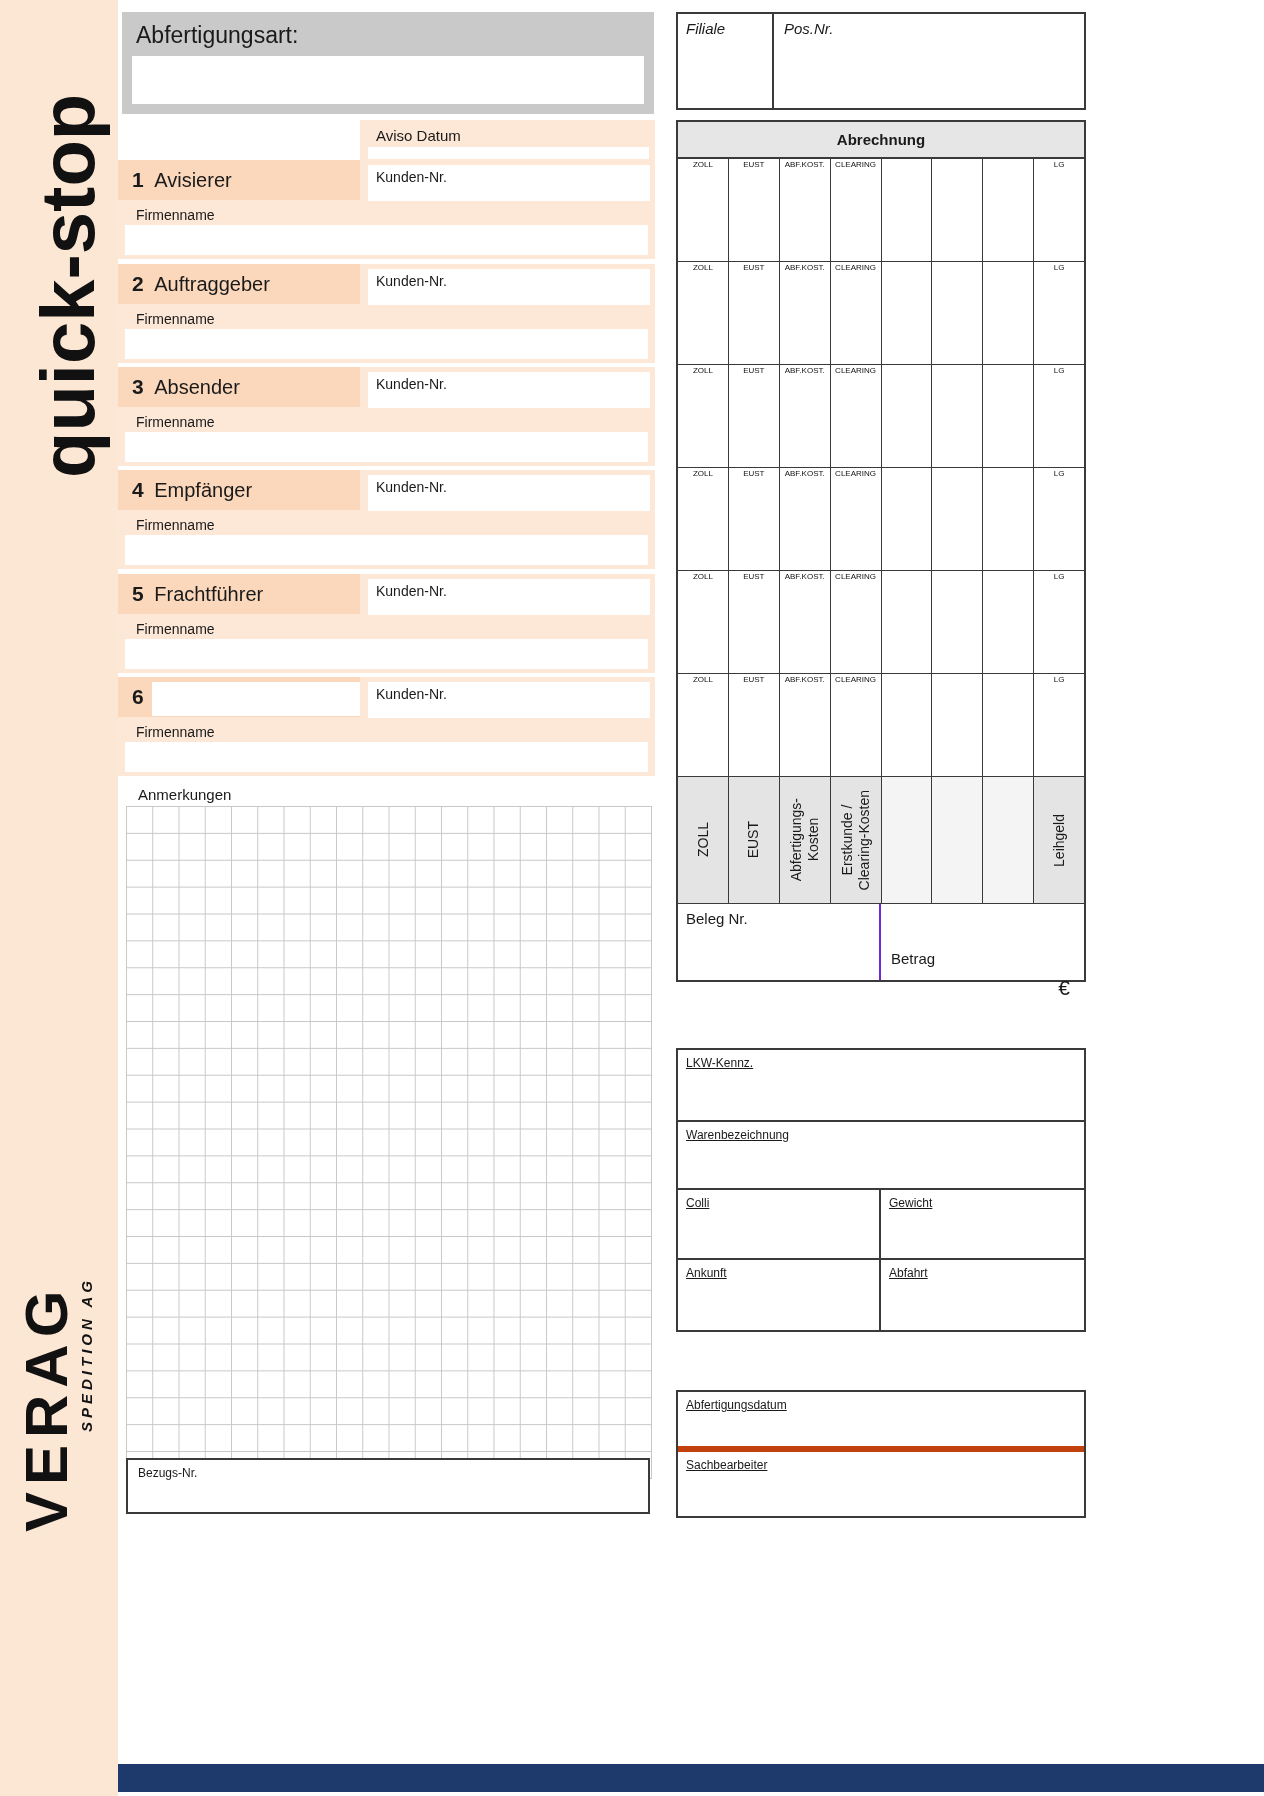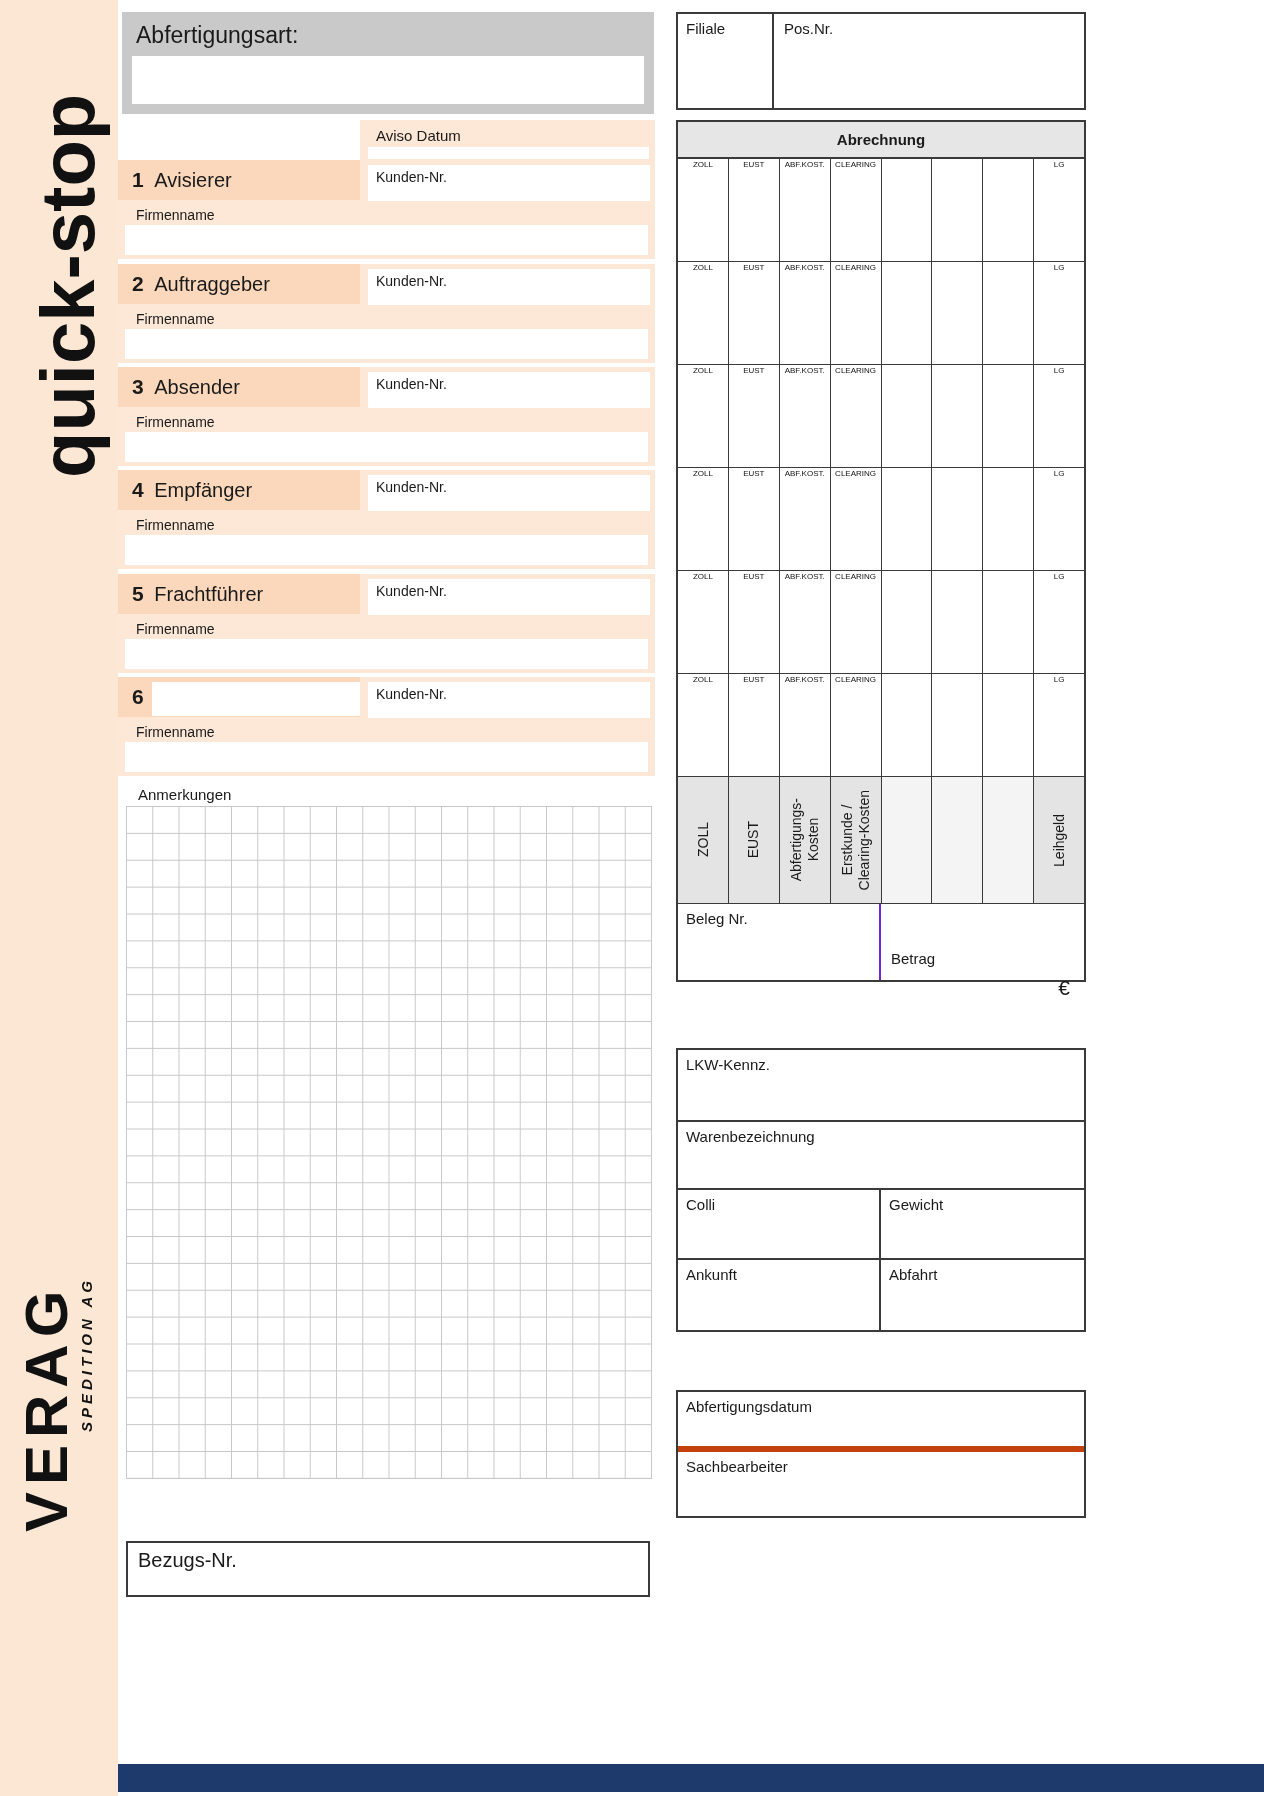--- a/index.html
+++ b/index.html
@@ -14,21 +14,21 @@
         transform-origin:0 0;font-size:60px;font-weight:800;letter-spacing:7px;white-space:nowrap;color:#111;}
   .brand-verag-sub{position:absolute;left:78px;top:1432px;transform:rotate(-90deg);
         transform-origin:0 0;font-size:15px;font-weight:700;font-style:italic;letter-spacing:4px;white-space:nowrap;color:#111;}
   .navy-bar{position:absolute;left:118px;right:0;bottom:4px;height:28px;background:#1e3a6d;}
 
   
   .abfart-box{position:absolute;left:122px;top:12px;width:532px;height:102px;background:#c9c9c9;}
   .abfart-label{position:absolute;left:14px;top:10px;font-size:23px;}
   .abfart-input{position:absolute;left:10px;top:44px;right:10px;bottom:10px;background:#fff;}
   .filiale-box{position:absolute;left:676px;top:12px;width:410px;height:98px;background:#fff;
-        border:2px solid #3a3a3a;box-sizing:border-box;display:flex;}
+        border:2px solid #3a3a3a;box-sizing:border-box;display:flex;font-style:italic;}
   .filiale-cell{width:96px;border-right:2px solid #3a3a3a;padding:6px 8px;font-size:15px;box-sizing:border-box;}
   .posnr-cell{flex:1;padding:6px 10px;font-size:15px;box-sizing:border-box;}
 
   
   .aviso-band{position:absolute;left:360px;top:120px;width:295px;height:42px;background:#fde8d7;}
   .aviso-label{position:absolute;left:16px;top:7px;font-size:15px;}
   .aviso-input{position:absolute;left:8px;top:27px;width:281px;height:12px;background:#fff;}
 
   
   .party{position:absolute;left:118px;width:537px;height:99px;background:#fde8d7;}
@@ -65,30 +65,30 @@
         box-sizing:border-box;position:relative;}
   .betrag-cell{width:50%;padding:6px 10px;font-size:15px;box-sizing:border-box;position:relative;margin-top:40px;}
   .euro{position:absolute;right:14px;top:32px;font-size:21px;}
 
   
   .anm-label{position:absolute;left:138px;top:786px;font-size:15px;}
   .anm-grid{position:absolute;left:126px;top:806px;width:525px;height:672px;
         background-image:linear-gradient(to right,#c8c8c8 1px,transparent 1px),
                          linear-gradient(to bottom,#c8c8c8 1px,transparent 1px);
         background-size:26.25px 26.88px;border-right:1px solid #c8c8c8;border-bottom:1px solid #c8c8c8;}
-  .bezug{position:absolute;left:126px;top:1541px;width:524px;height:56px;border:2px solid #3a3a3a;
-        box-sizing:border-box;padding:6px 10px;font-size:20px;background:#fff;}
+  .bezug{position:absolute;left:126px;top:1458px;width:524px;height:56px;border:2px solid #3a3a3a;
+        box-sizing:border-box;padding:6px 10px;font-size:12px;background:#fff;}
 
   
   .shipment{position:absolute;left:676px;top:1048px;width:410px;height:284px;border:2px solid #3a3a3a;
         box-sizing:border-box;display:flex;flex-direction:column;background:#fff;}
   .ship-row{position:relative;border-bottom:2px solid #3a3a3a;box-sizing:border-box;}
   .ship-row:last-child{border-bottom:none;}
   .ship-row.h72{height:72px;} .ship-row.h68{height:68px;} .ship-row.h70{height:70px;}
-  .ship-label{position:absolute;left:8px;top:6px;font-size:15px;}
+  .ship-label{position:absolute;left:8px;top:6px;font-size:12px;text-decoration:underline;}
   .split{display:flex;}
   .split .half{width:50%;position:relative;box-sizing:border-box;height:100%;}
   .split .half:first-child{border-right:2px solid #3a3a3a;}
   .proc{position:absolute;left:676px;top:1390px;width:410px;height:128px;border:2px solid #3a3a3a;
         box-sizing:border-box;display:flex;flex-direction:column;background:#fff;}
   .proc-row{position:relative;border-bottom:6px solid #c2410c;box-sizing:border-box;}
   .proc-row:last-child{border-bottom:none;}
   .proc-row.h60{height:60px;} .proc-row.h64{height:64px;}
 </style>
 </head>

